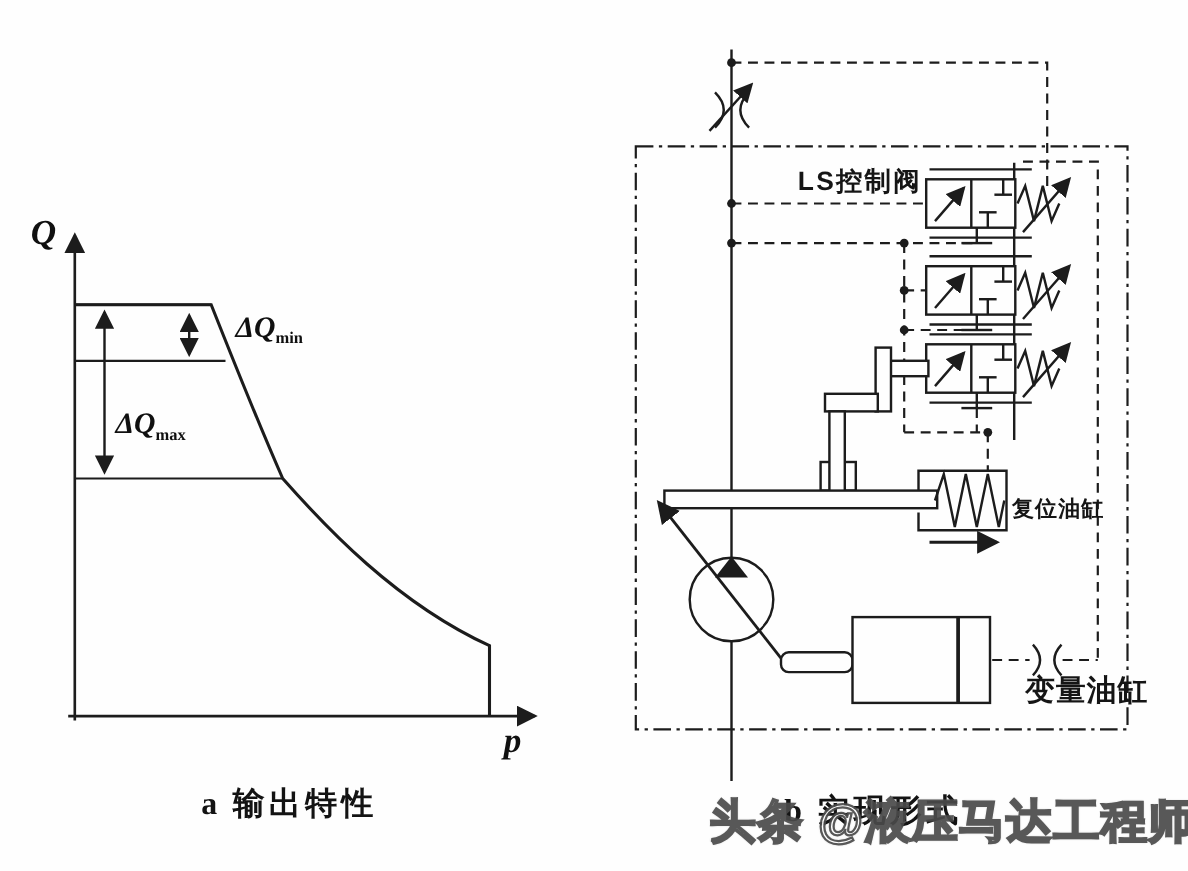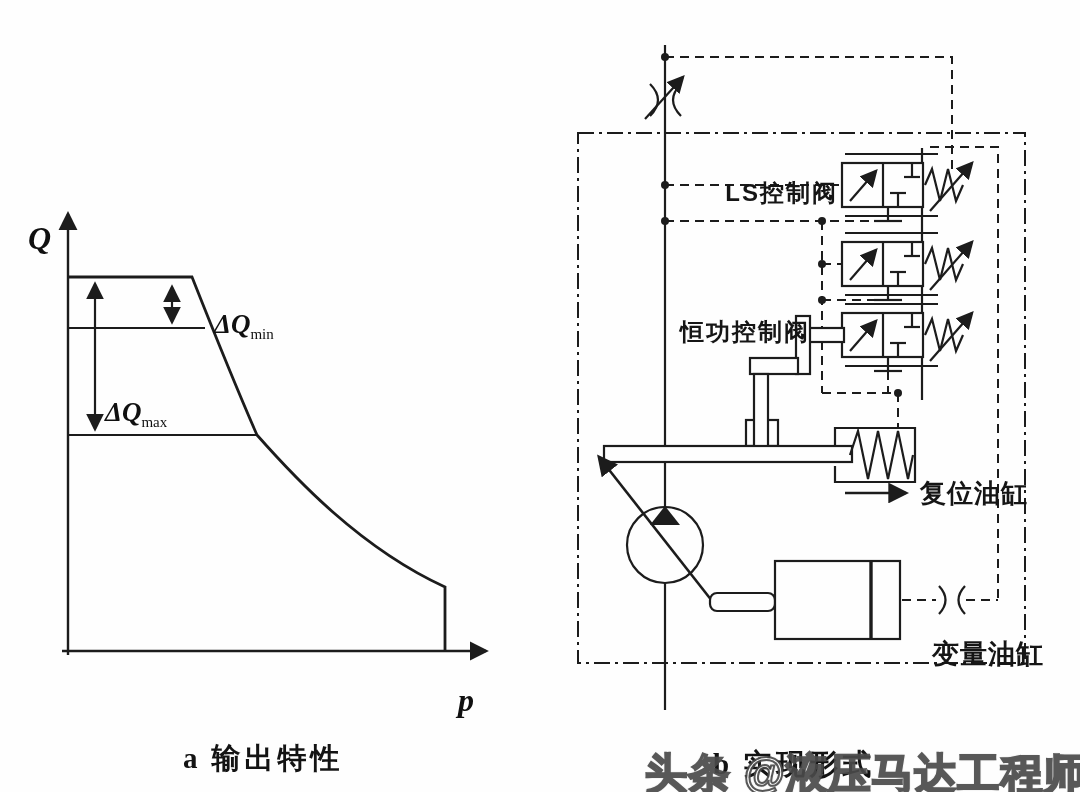--- a/index.html
+++ b/index.html
@@ -1,26 +1,26 @@
 <!DOCTYPE html>
 <html><head>
 <meta charset="utf-8">
 <style>
   html,body{margin:0;padding:0;background:#ffffff;}
   #stage{
     position:relative;width:1080px;height:792px;background:#fefefe;
     font-family:"Liberation Sans",sans-serif;color:#161616;overflow:hidden;
   }
   #lineart{position:absolute;left:0;top:0;}
-  .lbl{position:absolute;white-space:nowrap;line-height:1.1;margin-top:27px;}
+  .lbl{position:absolute;white-space:nowrap;line-height:1.1;}
   .cjk{font-family:"Liberation Sans",sans-serif;font-weight:600;font-size:24px;color:#151515;letter-spacing:2px;}
   .math{font-family:"Liberation Serif",serif;font-style:italic;font-weight:700;color:#101010;}
   .axis-lbl{font-size:32px;}
   .dq{font-size:27px;}
-  .dq .sub{font-size:15px;font-style:normal;font-weight:400;vertical-align:-6px;letter-spacing:0;}
+  .dq .sub{font-size:15px;font-style:normal;font-weight:700;vertical-align:-6px;letter-spacing:0;}
   .caption{font-family:"Liberation Sans",sans-serif;font-weight:700;font-size:29px;letter-spacing:4px;color:#131313;}
   .cap-prefix{font-family:"Liberation Serif",serif;font-weight:700;letter-spacing:0;margin-right:14px;}
   #watermark{
     font-size:42px;font-weight:700;letter-spacing:1px;color:#ffffff;
     -webkit-text-stroke:2px #4a4a4a;text-shadow:0 0 2px #666;opacity:0.92;
   }
 </style>
 </head>
 <body>
 
@@ -179,22 +179,21 @@
   </div>
   <div class="lbl math dq" style="left:105px;top:371px;">
     <span>ΔQ</span><span class="sub">max</span>
   </div>
 
   <div class="lbl caption" style="left:183px;top:716px;">
     <span class="cap-prefix">a</span><span>输出特性</span>
   </div>
 
   <div class="lbl cjk" style="left:700px;top:153px;width:138px;text-align:right;">LS控制阀</div>
-  <div class="lbl cjk" style="left:658px;top:292px;width:152px;text-align:right;">恒功控制阀</div>
-  <div class="lbl cjk" style="left:920px;top:452px;font-size:26px;letter-spacing:1px;">复位油缸</div>
+  <div class="lbl cjk" style="left:920px;top:452px;font-size:20px;letter-spacing:1px;">复位油缸</div>
   <div class="lbl cjk" style="left:932px;top:613px;font-size:27px;letter-spacing:1px;">变量油缸</div>
 
   <div class="lbl caption" style="left:713px;top:722px;">
     <span class="cap-prefix">b</span><span>实现形式</span>
   </div>
 
   <div class="lbl" id="watermark" style="left:645px;top:724px;">头条 @液压马达工程师</div>
 
 </div>
 

